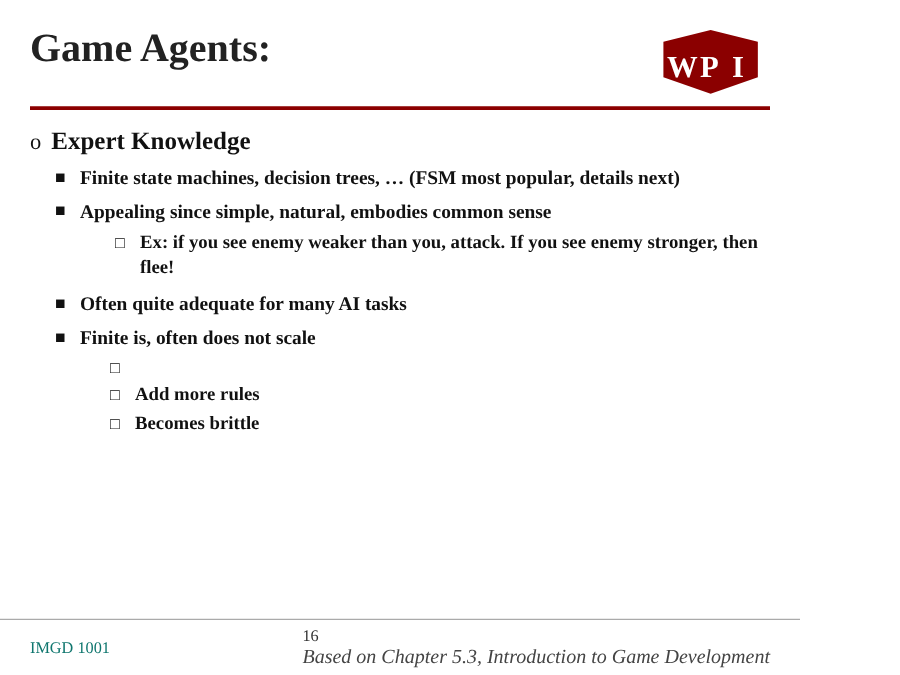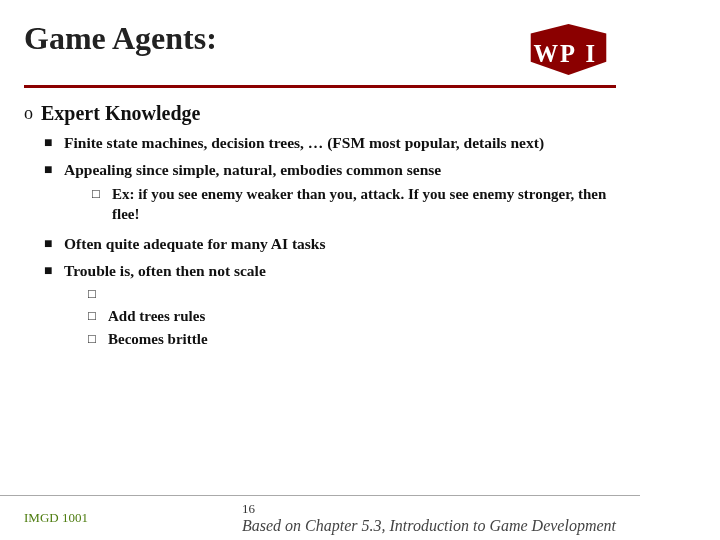--- a/index.html
+++ b/index.html
@@ -150,21 +150,21 @@
       border-top: 1px solid #aaaaaa;
       display: flex;
       justify-content: space-between;
       align-items: center;
       padding: 5px 24px 5px 24px;
       margin-top: auto;
     }
 
     .footer-left {
       font-size: 13px;
-      color: #4d7c0f;
+      color: #0f766e;
     }
 
     .footer-right-block {
       display: flex;
       flex-direction: column;
       align-items: flex-start;
     }
 
     .footer-page {
       font-size: 13px;
@@ -233,28 +233,28 @@
       </li>
 
       <li>
         <span class="bullet-square">■</span>
         <span class="bullet-text">Often quite adequate for many AI tasks</span>
       </li>
 
       <li>
         <span class="bullet-square">■</span>
         <div class="bullet-text">
-          <span>Trouble is, often then not scale</span>
+          <span>Finite is, often does not scale</span>
           <ul class="sub-sub-list">
             <li>
               <span class="open-square-small">□</span>
             </li>
             <li>
               <span class="open-square-small">□</span>
-              <span>Add trees rules</span>
+              <span>Add more rules</span>
             </li>
             <li>
               <span class="open-square-small">□</span>
               <span>Becomes brittle</span>
             </li>
           </ul>
         </div>
       </li>
 
     </ul>

